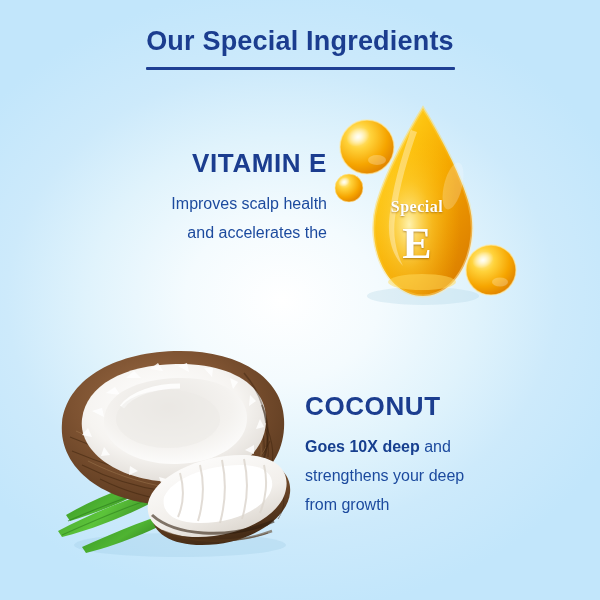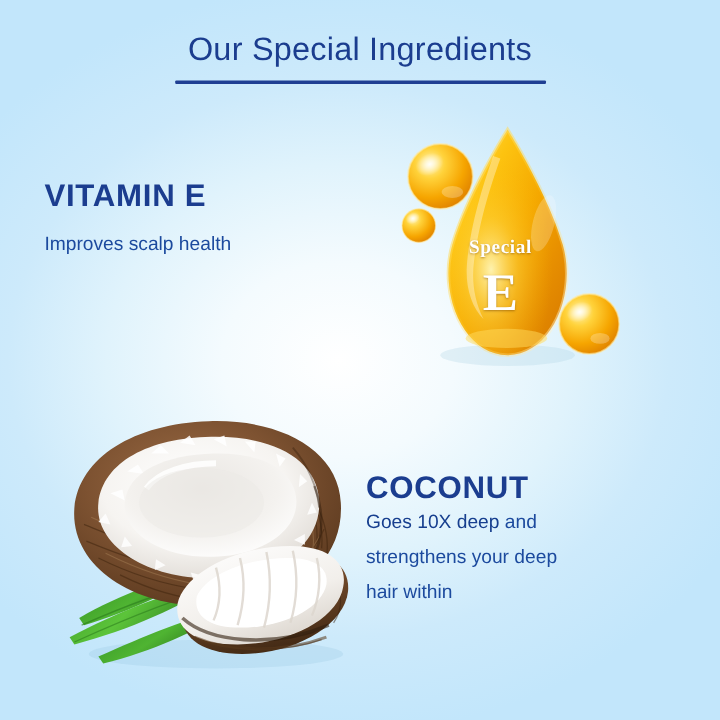--- a/index.html
+++ b/index.html
@@ -26,21 +26,21 @@
   
   .title-block {
     position: absolute;
     top: 28px;
     left: 0;
     width: 600px;
     text-align: center;
   }
   .title-text {
     font-size: 27px;
-    font-weight: normal;
+    font-weight: bold;
     color: #1b3d8f;
     letter-spacing: 0.2px;
     line-height: 1;
     white-space: nowrap;
   }
   .title-rule {
     margin: 12px auto 0 auto;
     width: 309px;
     height: 3px;
     background: #1f3f93;
@@ -56,42 +56,43 @@
     line-height: 1;
     white-space: nowrap;
   }
   .body-line {
     font-size: 16px;
     color: #1c4a9e;
     line-height: 29px;
     white-space: nowrap;
   }
   .body-line .strong {
-    font-weight: normal;
+    font-weight: bold;
     color: #173f8f;
   }
 
   
   #vitamin-text {
     position: absolute;
-    left: 37px;
+    left: 52px;
     top: 150px;
     width: 275px;
+    text-align: right;
   }
   #vitamin-text .heading { margin-bottom: 13px; }
 
   
   #coconut-text {
     position: absolute;
     left: 305px;
     top: 393px;
     width: 280px;
     text-align: left;
   }
-  #coconut-text .heading { margin-bottom: 2px; }
+  #coconut-text .heading { margin-bottom: 13px; }
 
   
   #droplet-art {
     position: absolute;
     left: 325px;
     top: 100px;
     width: 200px;
     height: 205px;
   }
   #droplet-art svg { display: block; }
@@ -224,20 +225,21 @@
 
     <div class="drop-label-wrap">
       <div class="drop-word small">Special</div>
       <div class="drop-word big">E</div>
     </div>
   </div>
 
   <div id="vitamin-text">
     <div class="heading">VITAMIN E</div>
     <div class="body-line">Improves scalp health</div>
+    <div class="body-line">and accelerates the</div>
   </div>
 
   <div id="coconut-art">
     <svg width="255" height="215" viewBox="0 0 255 215" xmlns="http://www.w3.org/2000/svg">
       <defs>
         <radialGradient id="huskG" cx="0.42" cy="0.34" r="0.78">
           <stop offset="0%" stop-color="#9a6b45"></stop>
           <stop offset="48%" stop-color="#7d5231"></stop>
           <stop offset="100%" stop-color="#54341b"></stop>
         </radialGradient>
@@ -384,16 +386,16 @@
       </g>
     </svg>
   </div>
 
   <div id="coconut-text">
     <div class="heading">COCONUT</div>
     <div class="body-line">
       <span class="strong">Goes 10X deep</span><span> and</span>
     </div>
     <div class="body-line">strengthens your deep</div>
-    <div class="body-line">hair within</div>
+    <div class="body-line">from growth</div>
   </div>
 
 </div>
 
 </body></html>

